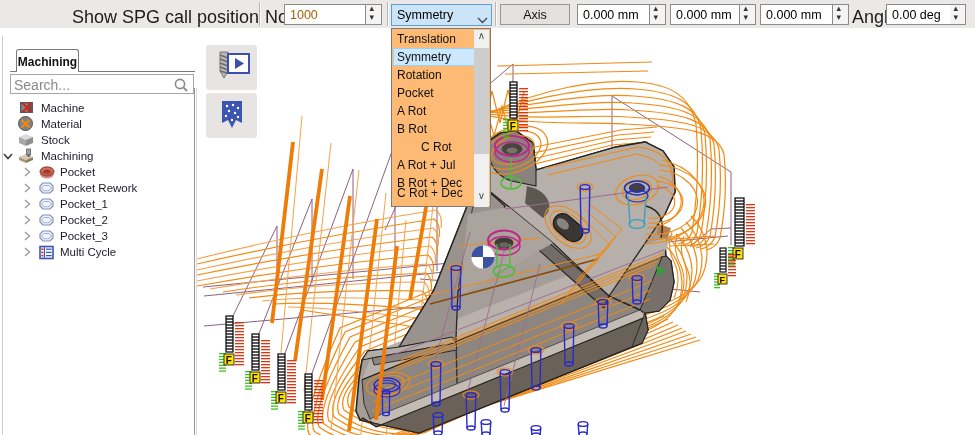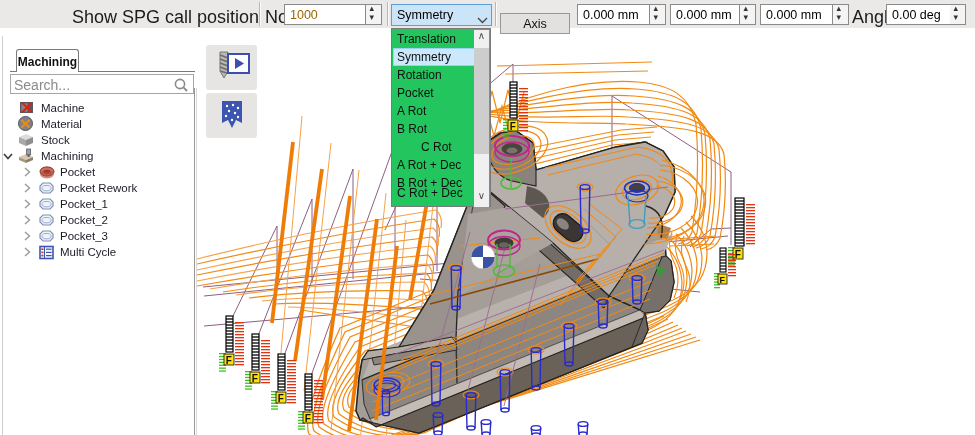--- a/index.html
+++ b/index.html
@@ -7,31 +7,31 @@
 #topbar .lbl { position:absolute; top:7px; font-size:18px; color:#1c1c1c; }
 .vsep { position:absolute; top:2px; height:24px; width:1px; background:#b9b7b6; box-shadow:1px 0 0 #fbfbfb; }
 .spin { position:absolute; top:4px; height:21px; background:#fff; border:1px solid #8a8a8a; font-size:12.5px; }
 .spin .tx { position:absolute; left:5px; top:3px; }
 .spinbtn { position:absolute; top:4px; height:21px; width:16px; background:#f4f4f4; border:1px solid #8a8a8a; border-left:none; }
 .spinbtn:before { content:"\25B4"; position:absolute; top:-2px; left:3.5px; font-size:9px; color:#333; }
 .spinbtn:after { content:"\25BE"; position:absolute; top:7px; left:3.5px; font-size:9px; color:#333; }
 #combo { position:absolute; left:391px; top:4px; width:101px; height:22px; background:#cce4f7; border:1px solid #5e9ed6; font-size:12.5px; }
 #combo .tx { position:absolute; left:5px; top:3px; color:#000; }
 #combo .ch { position:absolute; right:3px; top:8px; }
-#axisbtn { position:absolute; left:500px; top:4px; width:70px; height:21px; background:#e3e1e0; border:1px solid #9a9896; font-size:12.5px; text-align:center; padding-top:3px; color:#111;margin-top:9px; }
+#axisbtn { position:absolute; left:500px; top:4px; width:70px; height:21px; background:#e3e1e0; border:1px solid #9a9896; font-size:12.5px; text-align:center; padding-top:3px; color:#111; }
 #leftpanel { left:0; top:28px; width:197px; height:352px; background:#fff; }
 #lborder { position:absolute; left:2px; top:8px; width:1px; height:399px; background:#d0cecc; }
 #rborder { position:absolute; left:194px; top:60px; width:1px; height:347px; background:#9a9896; }
 #rborder2 { position:absolute; left:196px; top:60px; width:1px; height:347px; background:#dcdad8; }
 #tab { position:absolute; left:16px; top:21px; width:63px; height:23px; background:#fff; border:1px solid #7c7a78; border-bottom:none; border-radius:3px 3px 0 0; font-weight:bold; font-size:12px; text-align:center; padding-top:5px; color:#111; }
 #tabline { position:absolute; left:10px; top:43px; width:185px; height:1px; background:#7c7a78; }
 #search { position:absolute; left:10px; top:46px; width:184px; height:20px; border:1px solid #a8a6a4; background:#fff; font-size:14px; color:#8a8a8a; padding:2px 0 0 3px; }
 #scene { left:197px; top:28px; width:778px; height:407px; }
 .toolbtn { position:absolute; width:51px; height:45px; background:#e7e5e4; border-radius:3px; }
-#ddl { position:absolute; left:391px; top:28px; width:100px; height:179px; background:#22c55e; border:1px solid #7a7a7a; font-size:12px; z-index:30; }
+#ddl { position:absolute; left:391px; top:28px; width:100px; height:179px; background:#fdba74; border:1px solid #7a7a7a; font-size:12px; z-index:30; }
 .dit { position:absolute; left:1px; width:82px; height:18px; padding:2px 0 0 4px; color:#111; }
 #ddsb { position:absolute; right:1px; top:1px; width:15px; height:177px; background:#f0f0f0; }
 .sbb { position:absolute; left:0; width:15px; height:17px; background:#f0f0f0; color:#505050; font-size:10px; text-align:center; }
 </style></head>
 <body>
 <div class="abs" id="topbar">
   <div class="lbl" style="left:72px;">Show SPG call position</div>
   <div class="vsep" style="left:259px;"></div>
   <div class="lbl" style="left:265px;">No</div>
   <div class="spin" style="left:284px; width:82px;">
@@ -695,21 +695,21 @@
 </div>
 
 <div class="abs" id="ddl">
   <div class="dit" style="top:1px;">Translation</div>
   <div class="dit" style="top:19px; background:#cbe8fc; box-shadow:inset 0 0 0 1px #9cd1f7;">Symmetry</div>
   <div class="dit" style="top:37px;">Rotation</div>
   <div class="dit" style="top:55px;">Pocket</div>
   <div class="dit" style="top:73px;">A Rot</div>
   <div class="dit" style="top:91px;">B Rot</div>
   <div class="dit" style="top:109px;margin-left:24px;">C Rot</div>
-  <div class="dit" style="top:127px;">A Rot + Dec</div>
+  <div class="dit" style="top:127px;">A Rot + Jul</div>
   <div class="dit" style="top:145px;">B Rot + Dec</div>
   <div class="dit" style="top:155px;">C Rot + Dec</div>
   <div id="ddsb">
     <div class="sbb" style="top:0;">∧</div>
     <div style="position:absolute; left:0; top:18px; width:15px; height:106px; background:#cdcdcd;"></div>
     <div class="sbb" style="bottom:0;">∨</div>
   </div>
 </div>
 
 </body></html>

